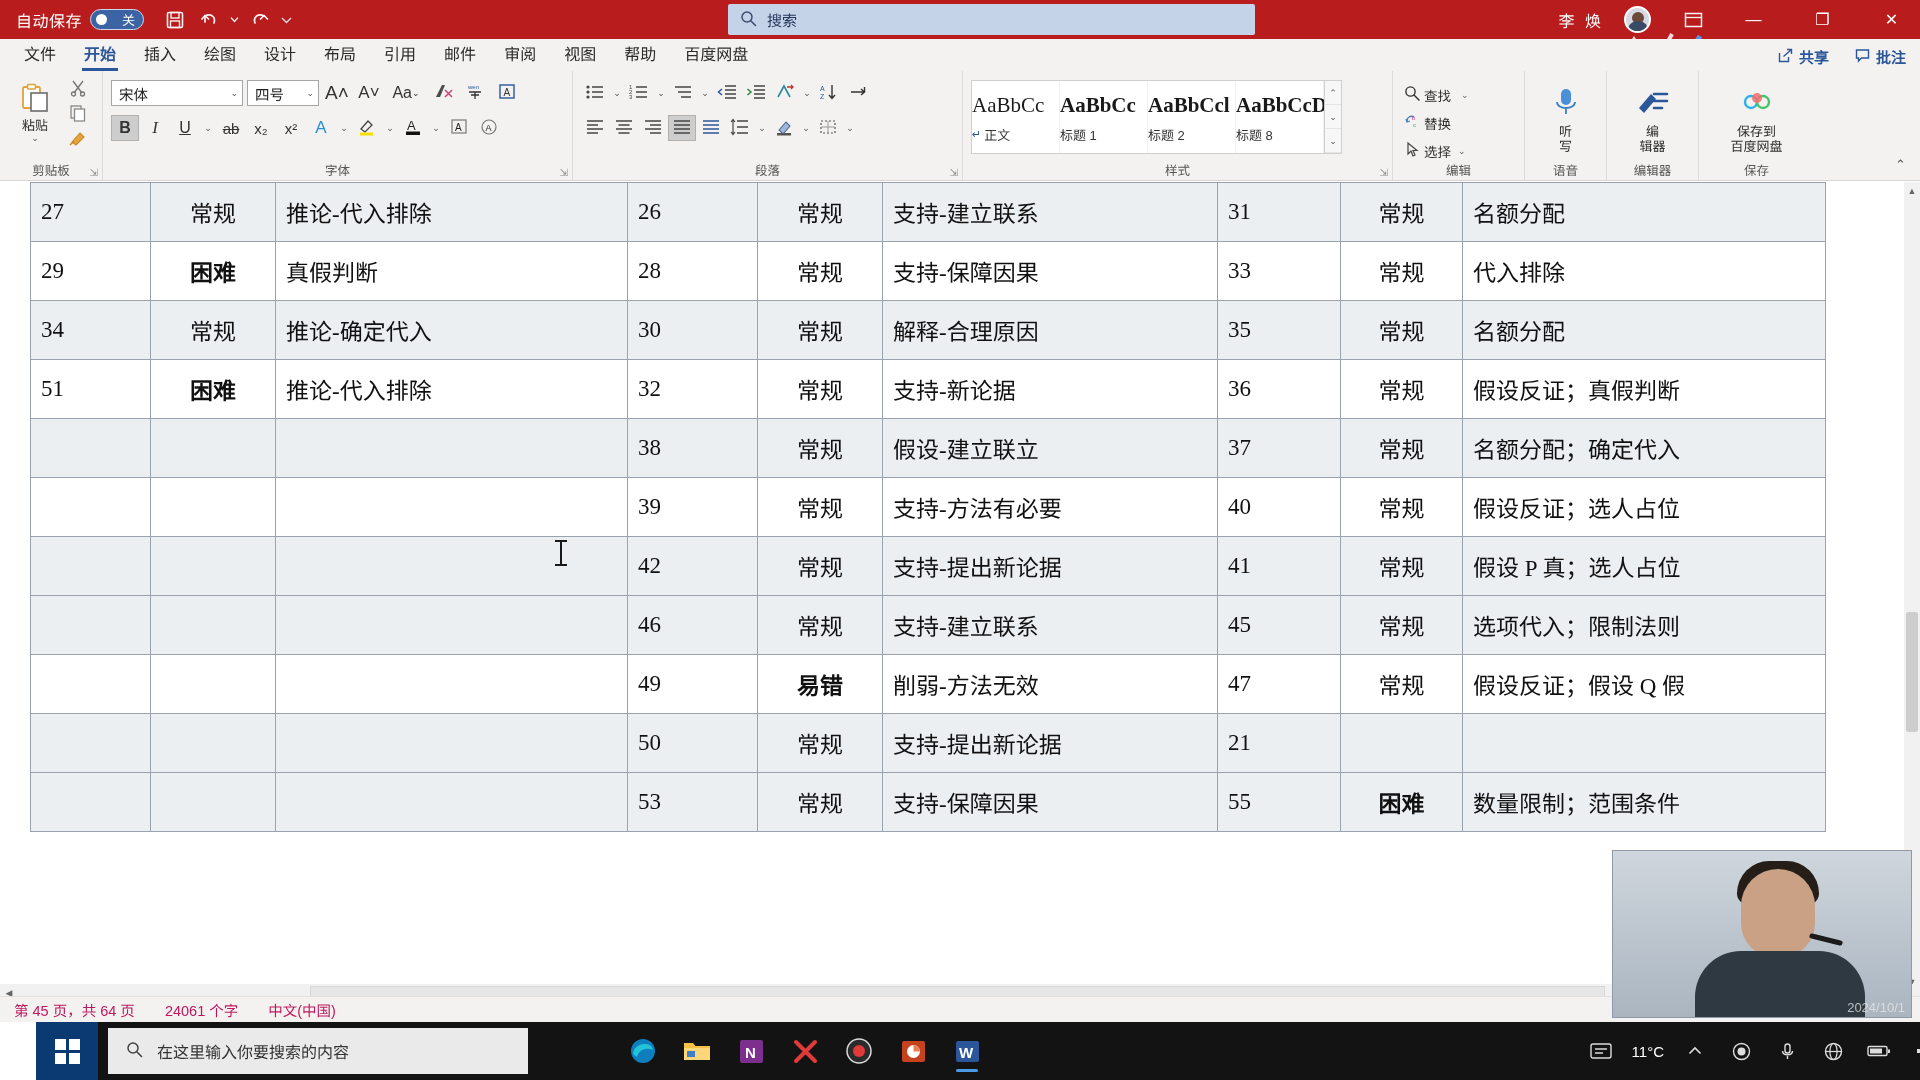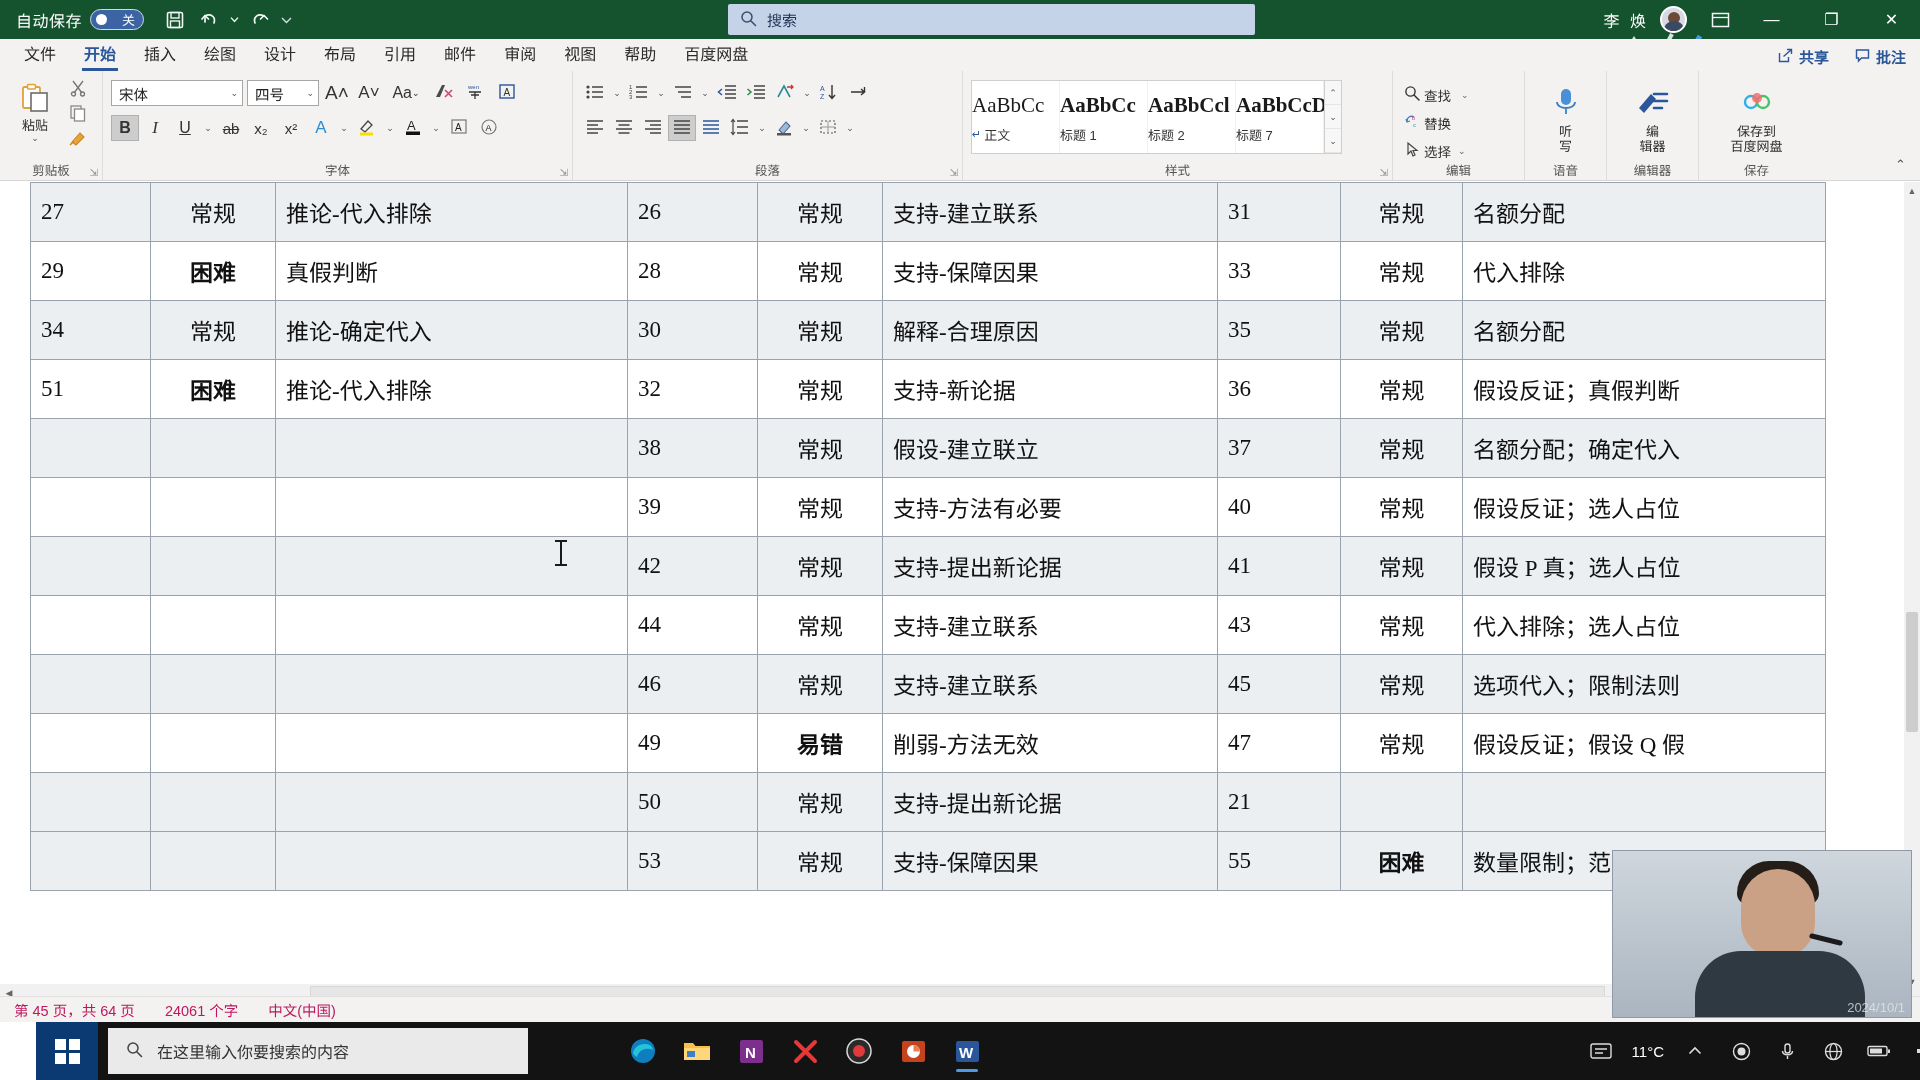--- a/index.html
+++ b/index.html
@@ -8,21 +8,21 @@
     width: 1920px; height: 1080px;
     overflow: hidden;
     font-family: "Liberation Sans", "DejaVu Sans", sans-serif;
     background: #fff;
   }
   #app { position: relative; width: 1920px; height: 1080px; }
 
   
   .titlebar {
     position: absolute; top: 0; left: 0; width: 1920px; height: 39px;
-    background: #14532d; color: #fff; display: flex; align-items: center;
+    background: #b91c1c; color: #fff; display: flex; align-items: center;
     font-size: 15px;
   }
   .tb-left { display: flex; align-items: center; gap: 0; padding-left: 16px; }
   .autosave-label { font-size: 16px; letter-spacing: .5px; margin-right: 8px; }
   .toggle {
     width: 54px; height: 21px; border-radius: 11px; border: 1.5px solid #cfd9ea;
     background: #3c64a5; display: inline-flex; align-items: center; position: relative;
     font-size: 12px; color: #fff; margin-right: 14px;
   }
   .toggle .knob { width: 11px; height: 11px; border-radius: 50%; background: #fff; margin-left: 5px; }
@@ -34,21 +34,21 @@
     font-size: 16px; display: flex; justify-content: center; align-items: center; gap: 12px;
   }
   .tb-title .caret { font-size: 11px; opacity: .9; }
   .searchbox {
     position: absolute; left: 728px; top: 4px; width: 527px; height: 31px;
     background: #c5d3e8; border-radius: 2px; display: flex; align-items: center;
     color: #25365a; font-size: 15px; padding-left: 12px; gap: 10px;
   }
   .searchbox .sicon { opacity: .85; }
   .tb-right {
-    position: absolute; right: 0; top: 0; height: 39px; display: flex; align-items: center; gap: 3px;
+    position: absolute; right: 0; top: 0; height: 39px; display: flex; align-items: center; gap: 12px;
   }
   .user-name { font-size: 16px; letter-spacing: 3px; margin-right: 8px; }
   .avatar {
     width: 27px; height: 27px; border-radius: 50%; background: #d8d8e2;
     border: 2px solid #fff; overflow: hidden; position: relative; margin-right: 10px;
   }
   .avatar .head { position: absolute; left: 50%; top: 4px; transform: translateX(-50%); width: 12px; height: 12px; border-radius: 50%; background: #6b4a3a; }
   .avatar .body { position: absolute; left: 50%; bottom: -3px; transform: translateX(-50%); width: 22px; height: 13px; border-radius: 11px 11px 0 0; background: #3b4a63; }
   .win-btn { width: 57px; height: 39px; display: flex; align-items: center; justify-content: center; font-size: 16px; color: #fff; }
 
@@ -665,21 +665,21 @@
           <div class="gitem">
             <span class="gs b">AaBbCc</span>
             <span class="gn">标题 1</span>
           </div>
           <div class="gitem">
             <span class="gs b">AaBbCcl</span>
             <span class="gn">标题 2</span>
           </div>
           <div class="gitem">
             <span class="gs b">AaBbCcD</span>
-            <span class="gn">标题 7</span>
+            <span class="gn">标题 8</span>
           </div>
           <div class="gscroll">
             <div>⌃</div>
             <div>⌄</div>
             <div>⌄</div>
           </div>
         </div>
       </div>
       <div class="glabel">样式</div>
       <div class="dialog-launch">⇲</div>
@@ -864,31 +864,20 @@
             <td class="num empty"></td>
             <td class="lvl empty"></td>
             <td class="topic empty"></td>
             <td class="num">42</td>
             <td class="lvl">常规</td>
             <td class="topic">支持-提出新论据</td>
             <td class="num">41</td>
             <td class="lvl">常规</td>
             <td class="topic">假设 P 真；选人占位</td>
           </tr>
-          <tr>
-            <td class="num empty"></td>
-            <td class="lvl empty"></td>
-            <td class="topic empty"></td>
-            <td class="num">44</td>
-            <td class="lvl">常规</td>
-            <td class="topic">支持-建立联系</td>
-            <td class="num">43</td>
-            <td class="lvl">常规</td>
-            <td class="topic">代入排除；选人占位</td>
-          </tr>
           <tr class="shade">
             <td class="num empty"></td>
             <td class="lvl empty"></td>
             <td class="topic empty"></td>
             <td class="num">46</td>
             <td class="lvl">常规</td>
             <td class="topic">支持-建立联系</td>
             <td class="num">45</td>
             <td class="lvl">常规</td>
             <td class="topic">选项代入；限制法则</td>

